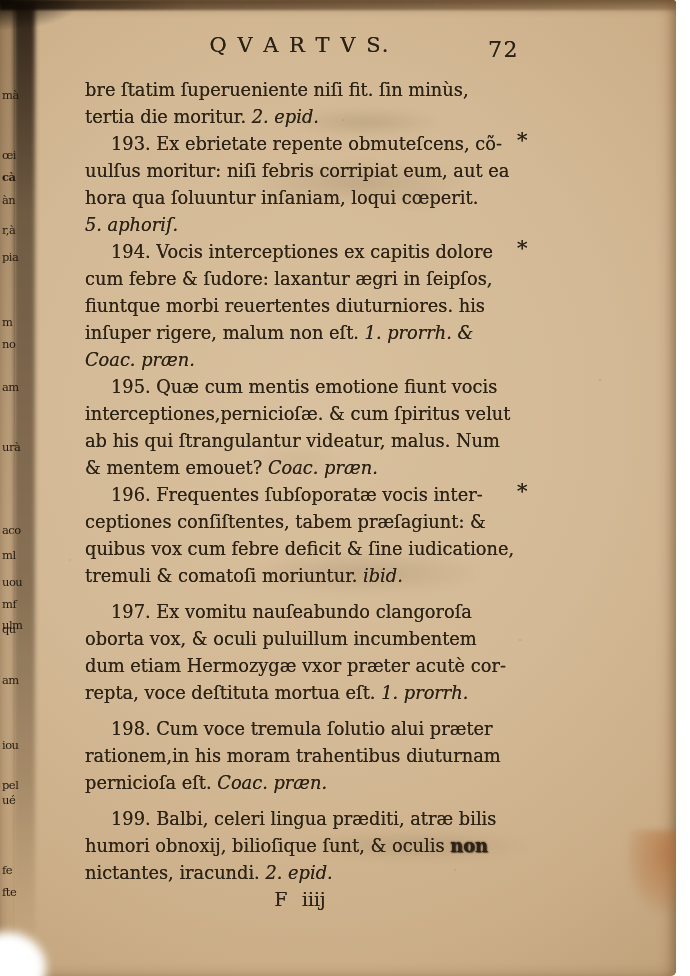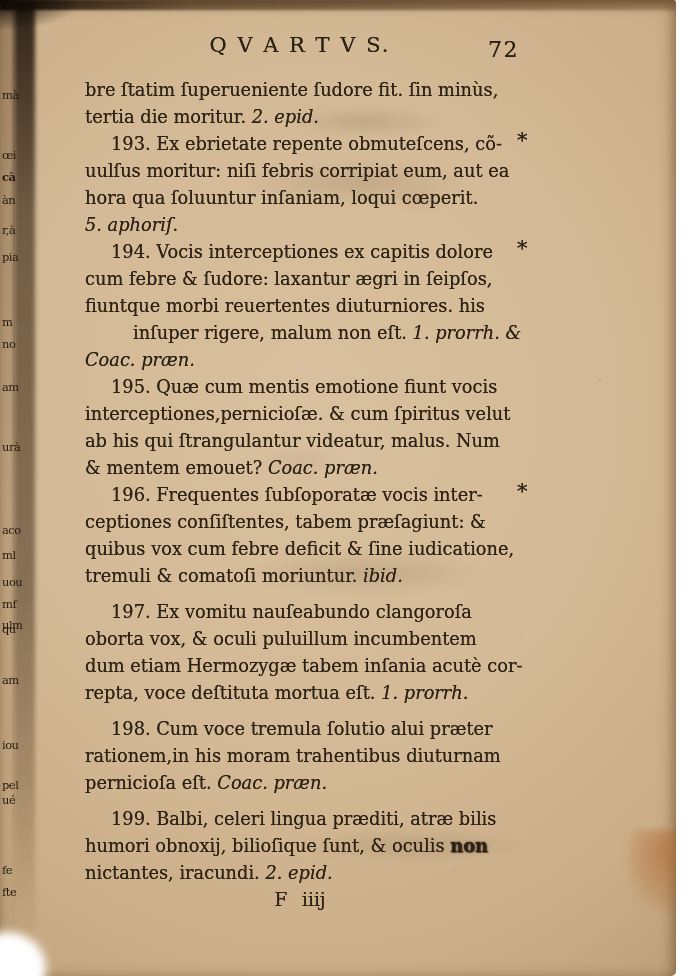--- a/index.html
+++ b/index.html
@@ -73,42 +73,42 @@
     <div class="blot" style="left:250px;top:552px;width:230px;height:42px;"></div>
     <div class="blot" style="left:300px;top:830px;width:230px;height:32px;"></div>
 
     <div class="header">
       <span>Q V A R T V S.</span>
       <span class="pagenum">72</span>
     </div>
 
     <div class="textblock" id="textblock">
 
-    <div class="line" style="word-spacing: 0px;"><span class="">bre ſtatim ſuperueniente ſudore fit. ſin minùs,</span></div>
+    <div class="line" style="word-spacing: 0px;"><span class="">bre ſtatim ſuperueniente niſi fit. ſin minùs,</span></div>
         <div class="line"><span class="">tertia die moritur. </span><span class="it">2. epid.</span></div>
         <div class="line indent" style="word-spacing: 0px;"><span class="">193. Ex ebrietate repente obmuteſcens, cõ-</span><span class="star">*</span></div>
         <div class="line" style="word-spacing: 0px;"><span class="">uulſus moritur: niſi febris corripiat eum, aut ea</span></div>
         <div class="line" style="word-spacing: 0px;"><span class="">hora qua ſoluuntur inſaniam, loqui cœperit.</span></div>
         <div class="line"><span class="it">5. aphoriſ.</span></div>
         <div class="line indent" style="word-spacing: 0px;"><span class="">194. Vocis interceptiones ex capitis dolore</span><span class="star">*</span></div>
         <div class="line" style="word-spacing: 0px;"><span class="">cum febre &amp; ſudore: laxantur ægri in ſeipſos,</span></div>
         <div class="line" style="word-spacing: 0px;"><span class="">fiuntque morbi reuertentes diuturniores. his</span></div>
-        <div class="line" style="word-spacing: 0px; margin-left: 48px;"><span class="">inſuper rigere, malum non eſt. </span><span class="it">1. prorrh. &amp;</span></div>
+        <div class="line" style="word-spacing: 0px;"><span class="">inſuper rigere, malum non eſt. </span><span class="it">1. prorrh. &amp;</span></div>
         <div class="line"><span class="it">Coac. præn.</span></div>
         <div class="line indent" style="word-spacing: 0px;"><span class="">195. Quæ cum mentis emotione fiunt vocis</span></div>
         <div class="line" style="word-spacing: 0px;"><span class="">interceptiones,pernicioſæ. &amp; cum ſpiritus velut</span></div>
         <div class="line" style="word-spacing: 0px;"><span class="">ab his qui ſtrangulantur videatur, malus. Num</span></div>
         <div class="line"><span class="">&amp; mentem emouet? </span><span class="it">Coac. præn.</span></div>
         <div class="line indent" style="word-spacing: 0px;"><span class="">196. Frequentes ſubſoporatæ vocis inter-</span><span class="star">*</span></div>
         <div class="line" style="word-spacing: 0px;"><span class="">ceptiones conſiſtentes, tabem præſagiunt: &amp;</span></div>
         <div class="line" style="word-spacing: 0px;"><span class="">quibus vox cum febre deficit &amp; ſine iudicatione,</span></div>
         <div class="line"><span class="">tremuli &amp; comatoſi moriuntur. </span><span class="it">ibid.</span></div>
         <div class="line indent gap" style="word-spacing: 0px;"><span class="">197. Ex vomitu nauſeabundo clangoroſa</span></div>
         <div class="line" style="word-spacing: 0px;"><span class="">oborta vox, &amp; oculi puluillum incumbentem</span></div>
-        <div class="line" style="word-spacing: 0px;"><span class="">dum etiam Hermozygæ tabem inſania acutè cor-</span></div>
+        <div class="line" style="word-spacing: 0px;"><span class="">dum etiam Hermozygæ vxor præter acutè cor-</span></div>
         <div class="line"><span class="">repta, voce deſtituta mortua eſt. </span><span class="it">1. prorrh.</span></div>
         <div class="line indent gap" style="word-spacing: 0px;"><span class="">198. Cum voce tremula ſolutio alui præter</span></div>
         <div class="line" style="word-spacing: 0px;"><span class="">rationem,in his moram trahentibus diuturnam</span></div>
         <div class="line"><span class="">pernicioſa eſt. </span><span class="it">Coac. præn.</span></div>
         <div class="line indent gap" style="word-spacing: 0px;"><span class="">199. Balbi, celeri lingua præditi, atræ bilis</span></div>
         <div class="line" style="word-spacing: 0px;"><span class="">humori obnoxij, bilioſique ſunt, &amp; oculis </span><span class=" smudge">non</span></div>
         <div class="line"><span class="">nictantes, iracundi. </span><span class="it">2. epid.</span></div>
         <div class="signature">F iiij</div>
       </div>
 

